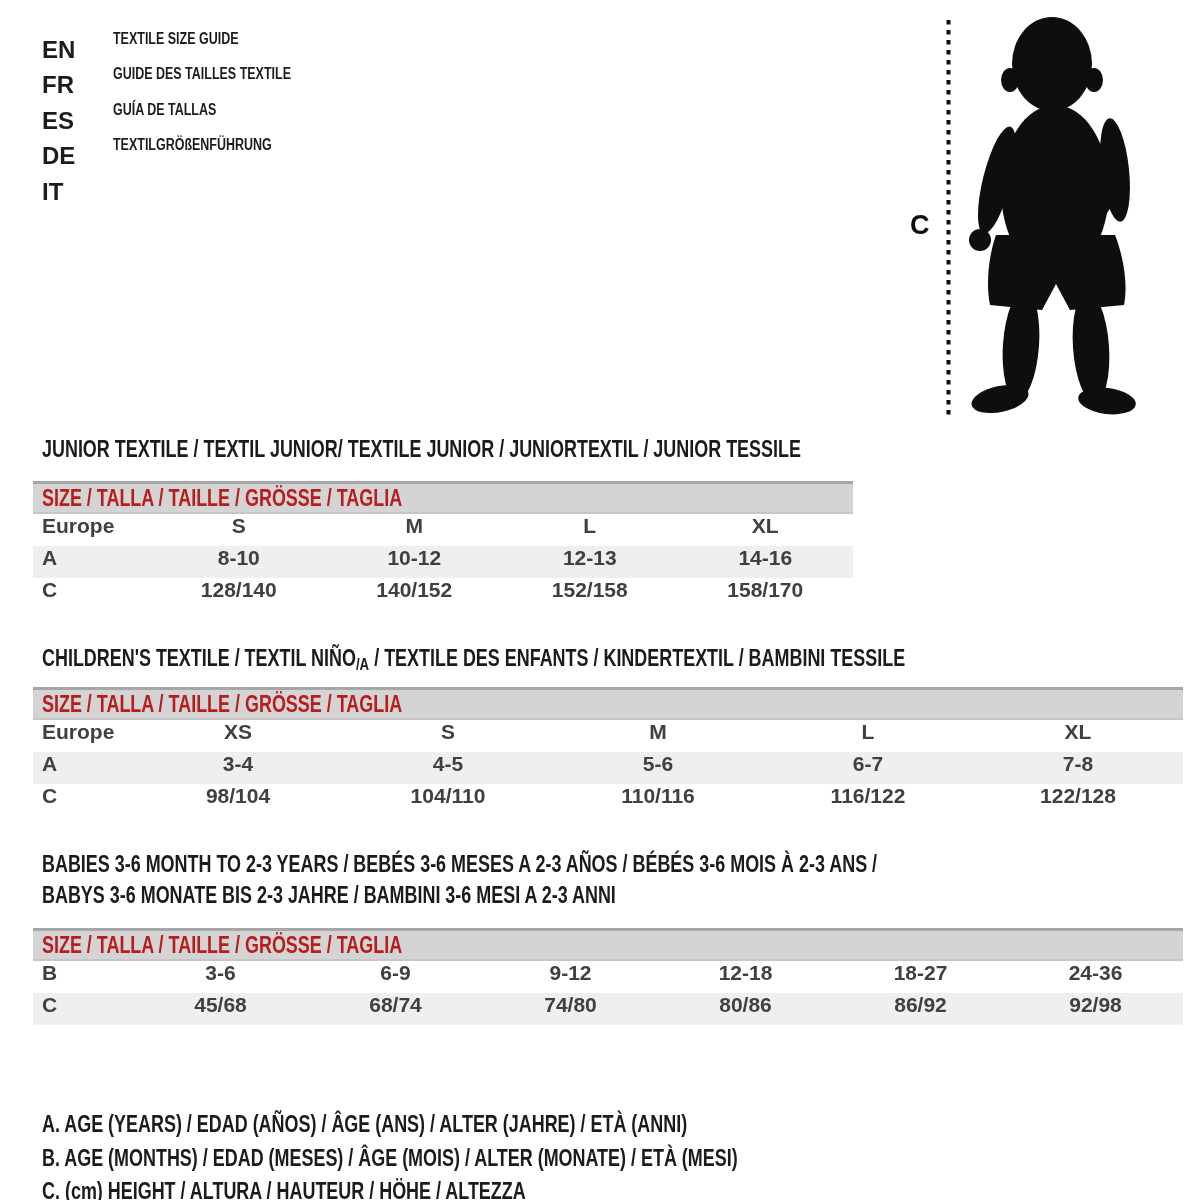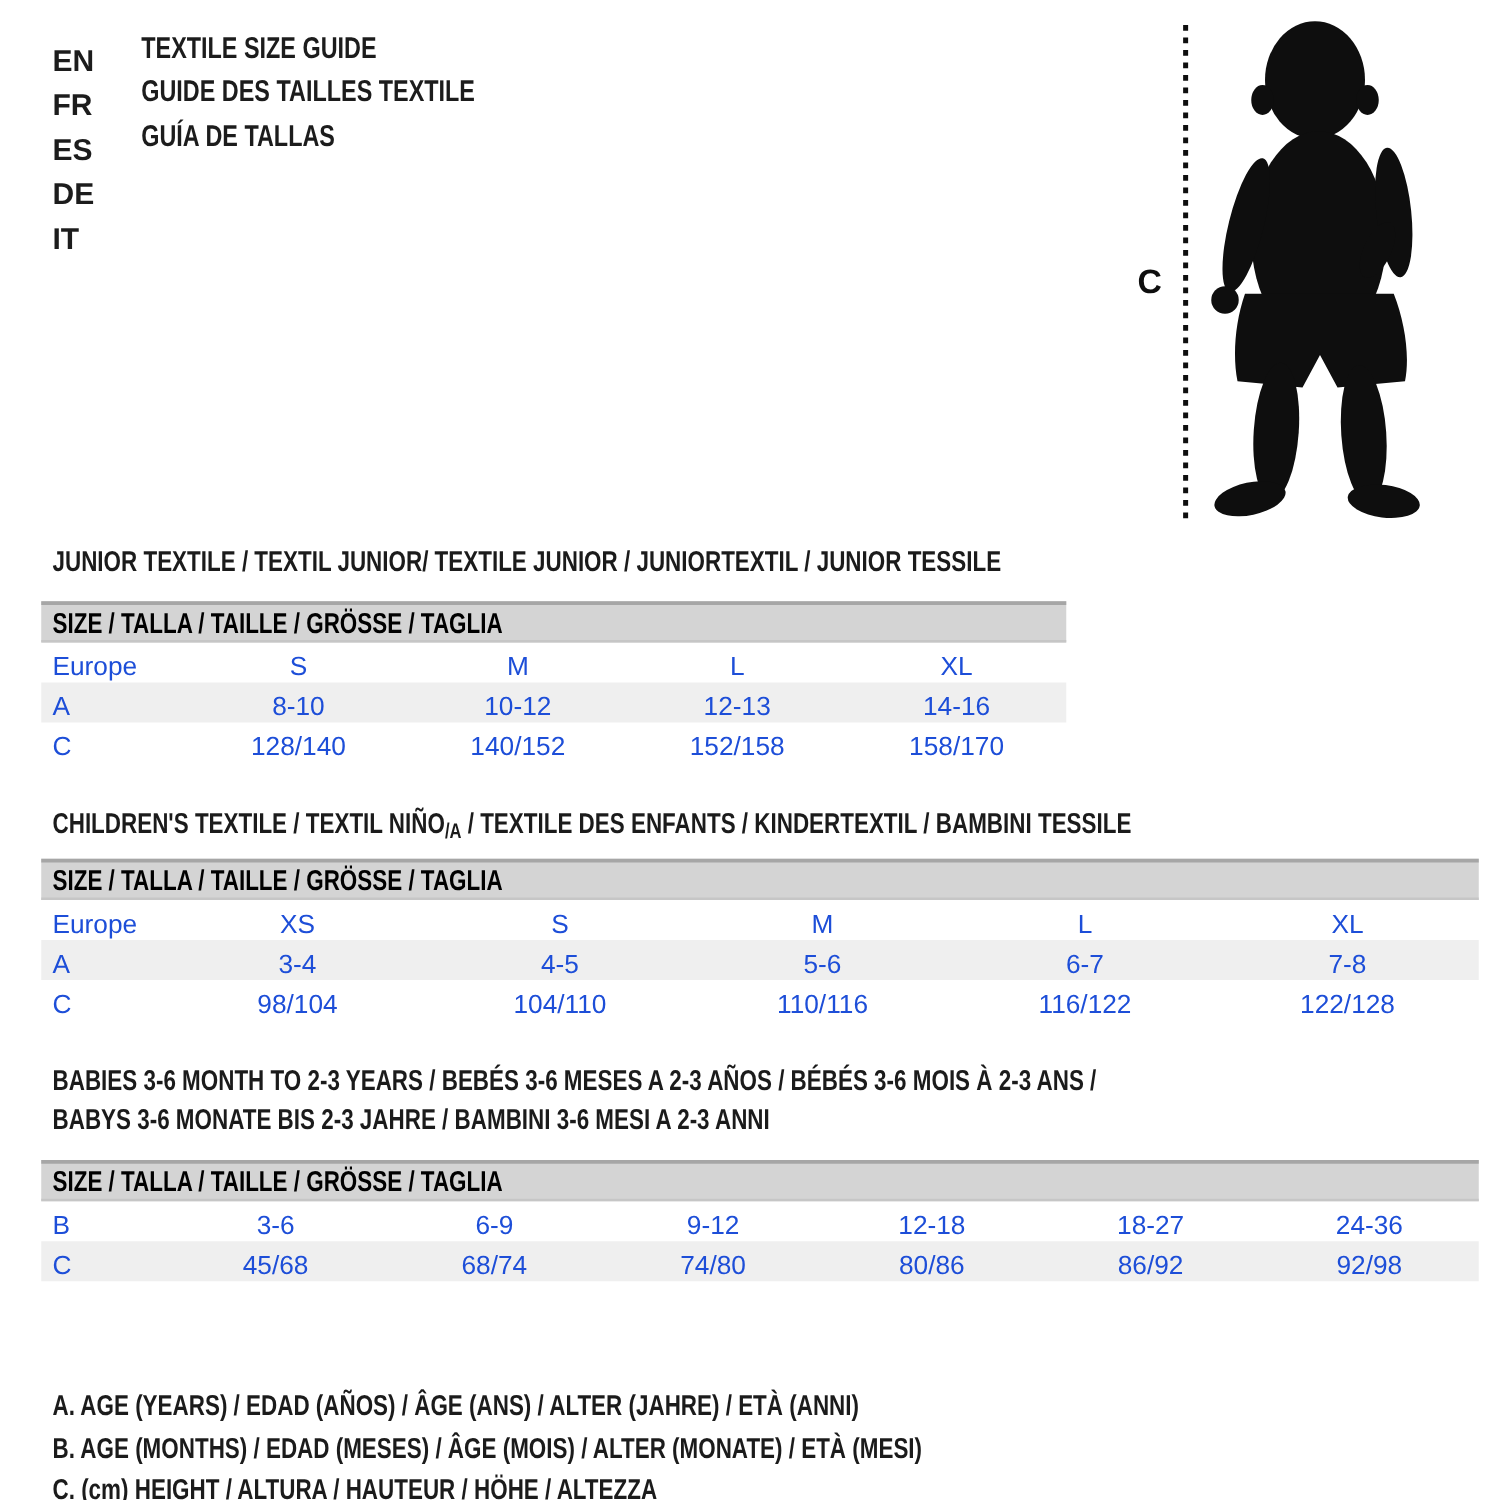--- a/index.html
+++ b/index.html
@@ -7,42 +7,42 @@
     position:relative;width:1200px;height:1200px;background:#ffffff;overflow:hidden;
     font-family:"Liberation Sans",sans-serif;color:#1c1c1c;
   }
   
   .cond{display:inline-block;transform:scaleX(0.78);transform-origin:0 50%;white-space:nowrap;}
 
   
   .langs{position:absolute;left:42px;top:21px;}
   .lang-row{height:35.5px;display:flex;align-items:center;}
   .lang-code{width:71px;font-size:24px;font-weight:bold;flex:0 0 auto;margin-top:22px;}
-  .lang-label{font-size:24px;font-weight:bold;}
+  .lang-label{font-size:16px;font-weight:bold;}
 
   
   .figure{position:absolute;left:900px;top:0;width:300px;height:430px;}
   .figure svg{position:absolute;left:0;top:0;}
   .measure-label{position:absolute;left:10px;top:210px;font-size:27px;font-weight:bold;color:#0e0e0e;}
 
   
   .sec-title{position:absolute;left:42px;margin:0;font-size:23px;font-weight:bold;color:#1b1b1b;
     line-height:31px;white-space:nowrap;transform:scaleX(0.78);transform-origin:0 0;}
   .sec-title .sub{font-size:17px;vertical-align:-4px;}
 
   
   .table{position:absolute;left:33px;}
   #table-0{top:481px;width:820px;--labelw:118px;}
   #table-1{top:687px;width:1150px;--labelw:100px;}
   #table-2{top:928px;width:1150px;--labelw:100px;}
   .size-bar{height:33px;box-sizing:border-box;background:#d4d4d4;
     border-top:3px solid #a6a6a6;border-bottom:2px solid #c6c6c6;
     display:flex;align-items:center;padding-left:9px;
-    font-size:23px;font-weight:bold;color:#000000;}
-  .trow{display:flex;align-items:flex-end;height:32px;font-size:21px;font-weight:normal;color:#1d4ed8;}
+    font-size:23px;font-weight:bold;color:#b91c1c;}
+  .trow{display:flex;align-items:flex-start;height:32px;font-size:21px;font-weight:bold;color:#404040;}
   .trow.shaded{background:#efefef;}
   .tlabel{width:var(--labelw);padding-left:9px;box-sizing:border-box;flex:0 0 auto;}
   .tcell{flex:1 1 0;text-align:center;}
 
   
   .legend{position:absolute;left:42px;top:1066px;margin-top:42px;}
   .legend-line{font-size:23px;font-weight:bold;color:#1b1b1b;line-height:33.5px;
     white-space:nowrap;transform:scaleX(0.78);transform-origin:0 50%;}
 </style>
 </head>
@@ -58,20 +58,21 @@
       <div class="lang-row">
         <span class="lang-code">FR</span>
         <span class="lang-label"><span class="cond">GUIDE DES TAILLES TEXTILE</span></span>
       </div>
       <div class="lang-row">
         <span class="lang-code">ES</span>
         <span class="lang-label"><span class="cond">GUÍA DE TALLAS</span></span>
       </div>
       <div class="lang-row">
         <span class="lang-code">DE</span>
+        <span class="lang-label"><span class="cond">TEXTILGRÖßENFÜHRUNG</span></span>
       </div>
       <div class="lang-row">
         <span class="lang-code">IT</span>
       </div>
     </div>
 
   <div class="figure">
     <svg viewBox="0 0 300 430" width="300" height="430">
       <line x1="48.5" y1="20" x2="48.5" y2="417" stroke="#0e0e0e" stroke-width="4" stroke-dasharray="4.5 5.5"></line>
       <g fill="#0e0e0e">

